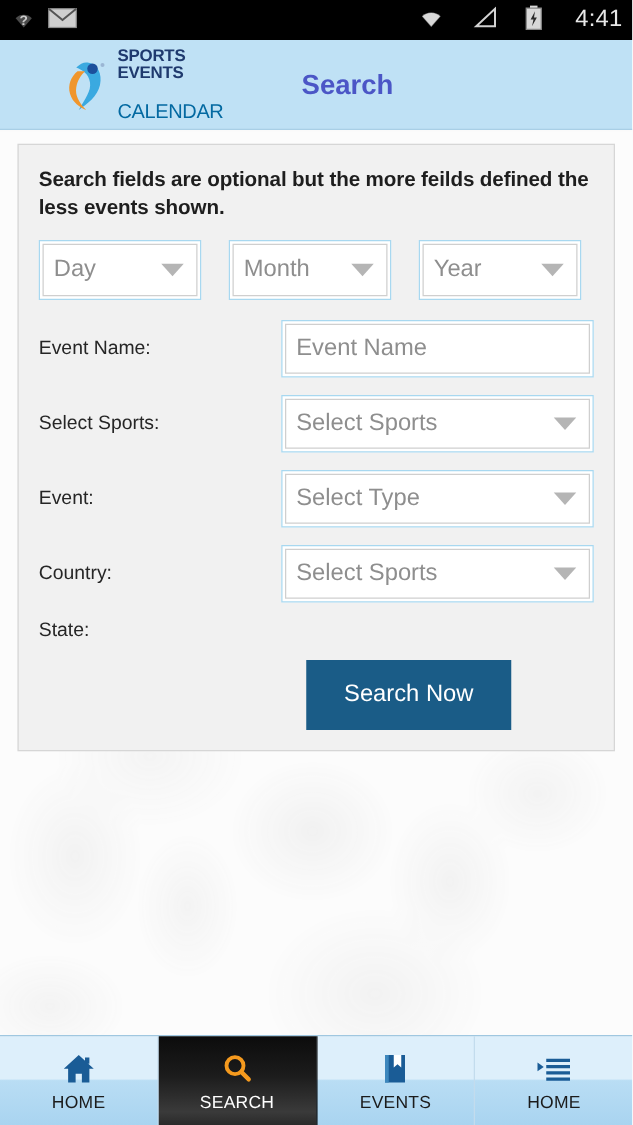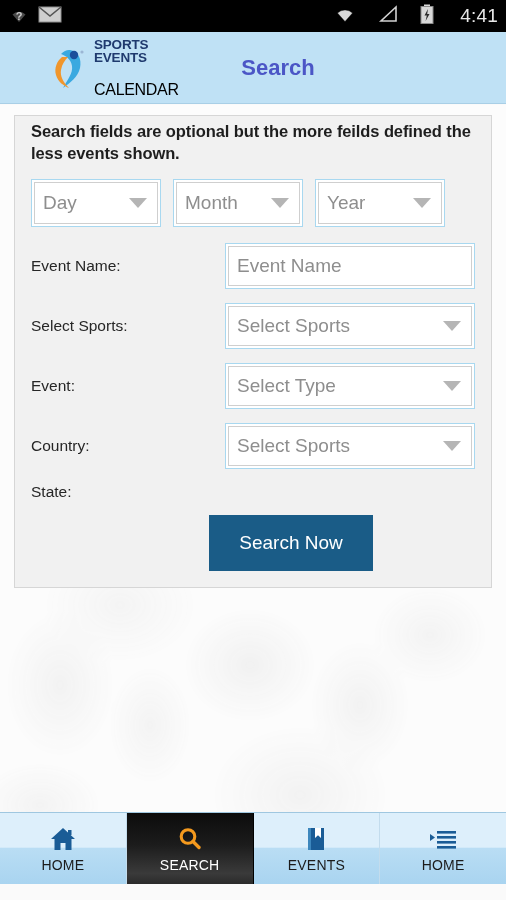--- a/index.html
+++ b/index.html
@@ -31,21 +31,21 @@
     padding-left: 34px;
   }
   .logo { display: flex; align-items: center; margin-left: 16px; width: 148px; }
   .logo-mark { width: 40px; height: 46px; flex: none; position: relative; }
   .logo-text { margin-left: 4px; line-height: 1; }
   .logo-text .l1 {
     font-size: 13.5px; font-weight: bold; color: #1f3a6e;
     letter-spacing: -0.2px; display:block;
   }
   .logo-text .l2 {
-    font-size: 16px; color: #000000; letter-spacing: -0.3px; display:block;
+    font-size: 16px; color: #0369a1; letter-spacing: -0.3px; display:block;
     margin-top: 17px;
   }
   .header-title {
     flex: 1; text-align: center; margin-right: 148px;
     font-size: 22px; font-weight: bold; color: #4b56c6;
   }
 
   
   .page-body {
     position: absolute; top: 105px; left: 0; right: 0; bottom: 72px;
@@ -65,21 +65,21 @@
       radial-gradient(ellipse 140px 110px at 300px 690px, #555 0%, transparent 65%),
       radial-gradient(ellipse 100px 70px at 40px 700px, #666 0%, transparent 62%);
     pointer-events: none;
   }
 
   
   .card {
     position: absolute; left: 14px; top: 10px; width: 478px;
     background: #f1f1f1;
     border: 1px solid #d6d6d6;
-    padding: 5px 16px 16px 16px;
+    padding: 18px 16px 16px 16px;
   }
   .card-heading {
     font-size: 16.5px; font-weight: bold; color: #1e1e1e;
     line-height: 1.32; margin-bottom: 14px; letter-spacing: -0.1px;
   }
 
   
   .ctl {
     background: #ffffff;
     border: 1px solid #a8d8f0;
@@ -100,46 +100,46 @@
   .caret {
     position: absolute; right: 10px; top: 50%;
     width: 0; height: 0;
     border-left: 9px solid transparent;
     border-right: 9px solid transparent;
     border-top: 10px solid #b5b5b5;
     transform: translateY(-50%);
   }
 
   
-  .date-row { display: flex; gap: 12px; margin-bottom: 16px; }
+  .date-row { display: flex; gap: 22px; margin-bottom: 16px; }
   .date-cell { width: 130px; height: 48px; }
 
   
   .frow { display: flex; align-items: center; margin-bottom: 14px; gap: 16px; }
   .frow-label {
     width: 178px; flex: none;
     font-size: 15.5px; color: #262626;
   }
   .frow-field { flex: 1; height: 46px; }
 
-  .btn-row { display: flex; }
+  .btn-row { display: flex; gap: 36px; }
   .btn-row-spacer { width: 178px; flex: none; }
   .search-btn {
     background: #1a5c87;
     color: #ffffff;
     font-size: 19px;
     border: none;
     width: 164px; height: 56px;
     cursor: pointer;
     font-family: "Liberation Sans", sans-serif;
   }
 
   
   .bottomnav {
-    position: absolute; bottom: 16px; left: 0; width: 100%; height: 72px;
+    position: absolute; bottom: 0; left: 0; width: 100%; height: 72px;
     display: flex;
     background: linear-gradient(to bottom, #ddeffb 0%, #ddeffb 48%, #b9ddf4 50%, #a9d4f0 100%);
     border-top: 1px solid #9fc7e0;
     z-index: 6;
   }
   .navitem {
     flex: 1;
     display: flex; flex-direction: column; align-items: center; justify-content: center;
     gap: 3px;
     border-right: 1px solid #c3dced;

